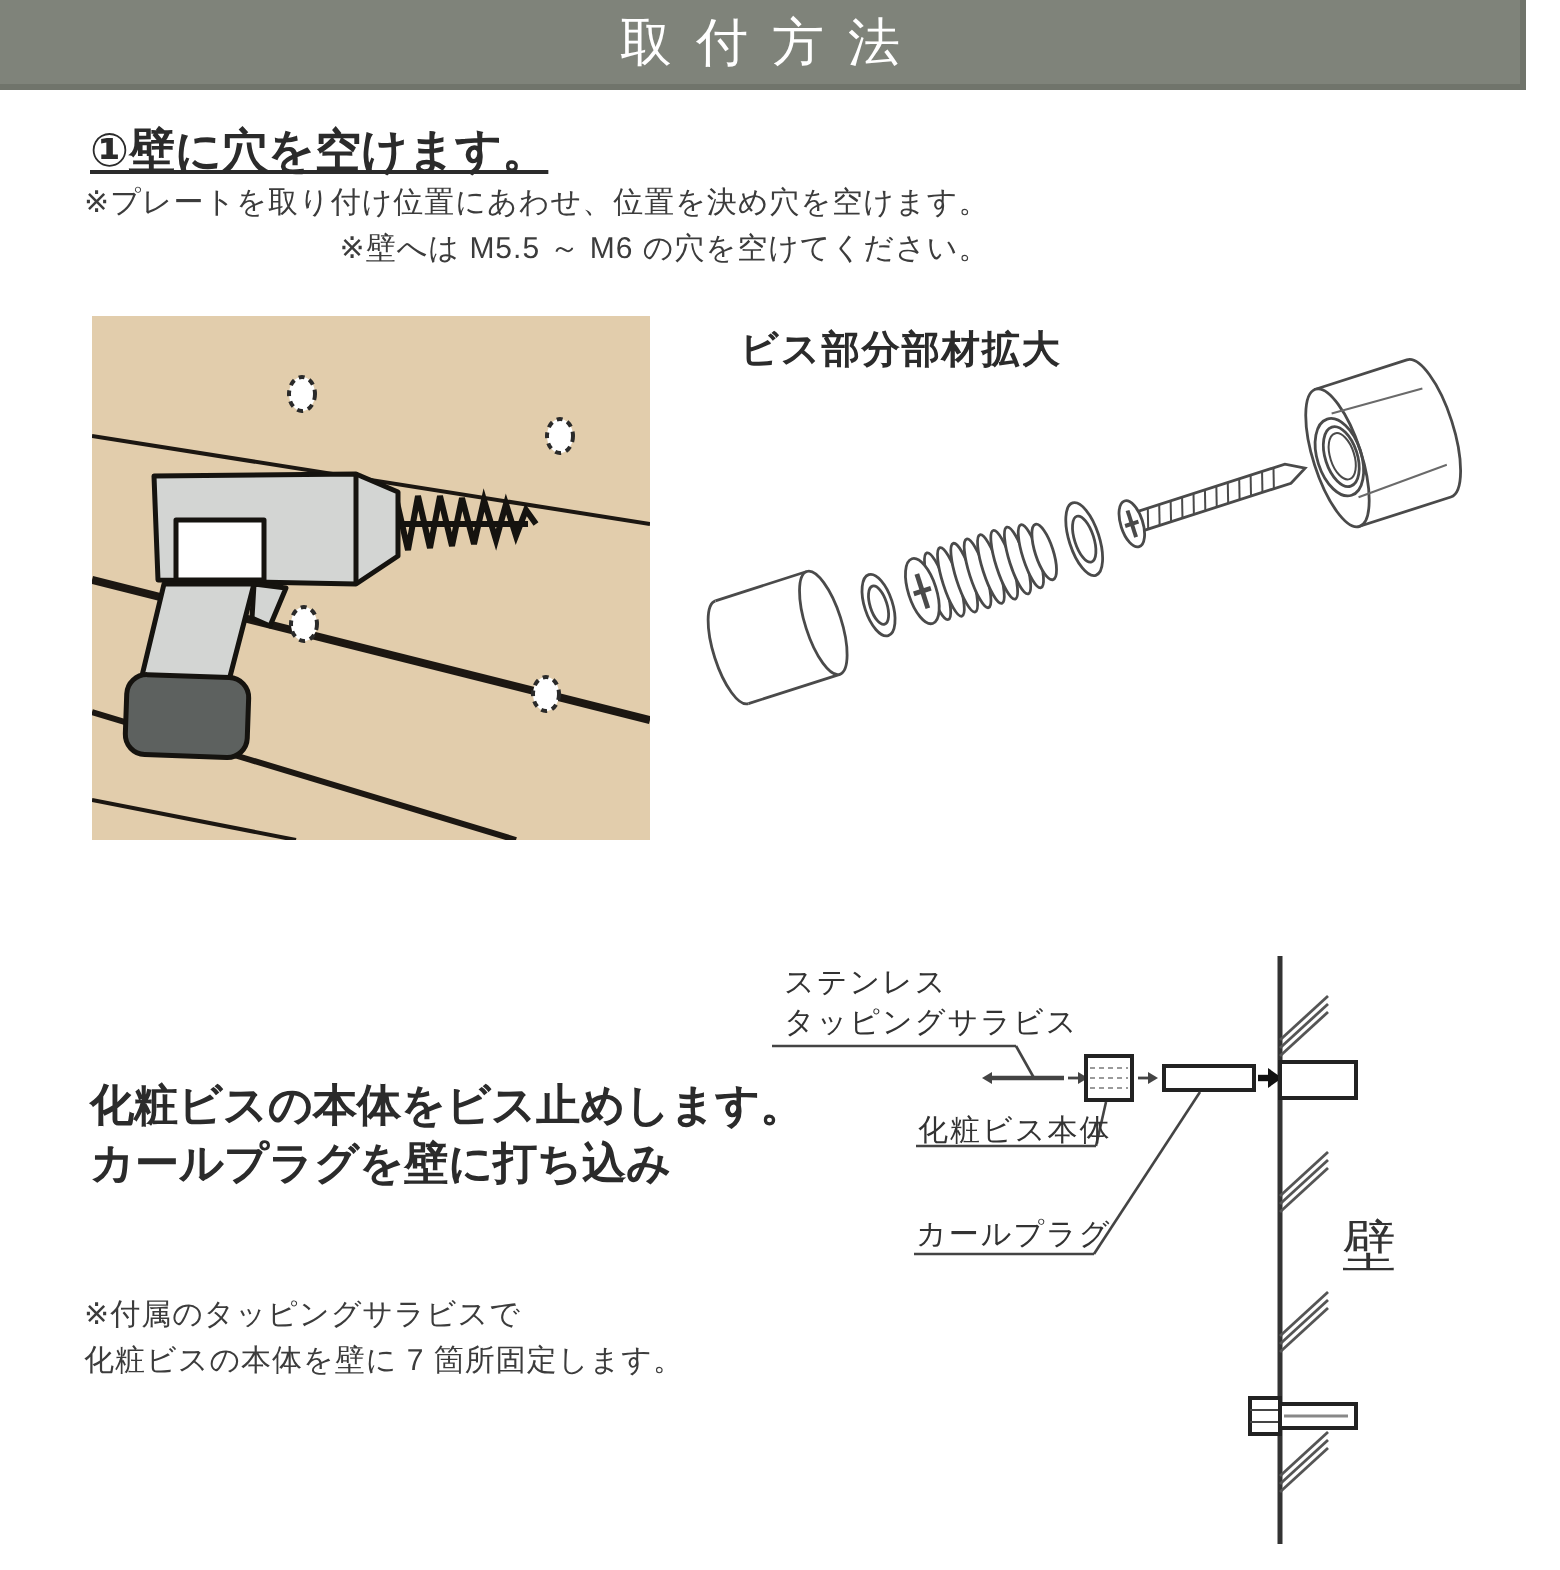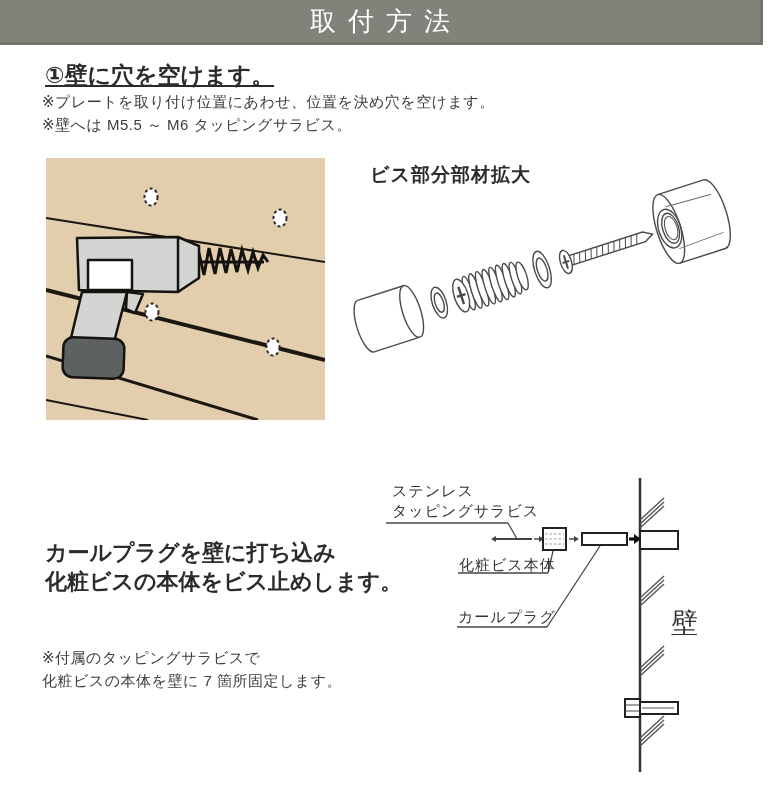--- a/index.html
+++ b/index.html
@@ -7,42 +7,42 @@
   .page{position:relative;width:780px;height:785px;background:#ffffff;overflow:hidden;
         font-family:"Liberation Sans","DejaVu Sans",sans-serif;color:#2e2e2e;padding-left:19px;}
   
   .banner{position:absolute;left:0;top:0;width:763px;height:45px;background:#7f837a;
           border-bottom:3px solid #70746b;border-right:3px solid #70746b;
           display:flex;align-items:center;justify-content:center;box-sizing:border-box;}
   .banner h1{margin:0;font-size:26px;font-weight:400;color:#ffffff;letter-spacing:12px;text-indent:12px;}
   
   .step1-head{position:absolute;left:45px;top:60px;font-size:23px;font-weight:700;color:#2b2b2b;margin:0;text-decoration:underline;}
   .step1-notes{position:absolute;left:42px;top:93px;font-size:15px;color:#3c3c3c;}
-  .step1-notes p{margin:0 0 5px 0;line-height:18px;letter-spacing:.5px;}
+  .step1-notes p{margin:0 0 5px 0;line-height:18px;letter-spacing:.5px;text-align:right;}
   .parts-title{position:absolute;left:370px;top:162px;font-size:19px;font-weight:700;color:#2b2b2b;margin:0;letter-spacing:1px;}
   .step2-head{position:absolute;left:45px;top:538px;font-size:22px;font-weight:700;color:#2b2b2b;line-height:29px;}
   .step2-head p{margin:0;}
   .step2-notes{position:absolute;left:42px;top:646px;font-size:15px;color:#3c3c3c;line-height:23px;}
   .step2-notes p{margin:0;letter-spacing:.5px;}
   .svg-abs{position:absolute;}
   svg text{font-family:"Liberation Sans","DejaVu Sans",sans-serif;}
 </style>
 </head>
 <body>
 
 <div class="page">
 
   <header class="banner">
     <h1>取付方法</h1>
   </header>
 
   <h2 class="step1-head">①壁に穴を空けます。</h2>
   <div class="step1-notes">
     <p>※プレートを取り付け位置にあわせ、位置を決め穴を空けます。</p>
-    <p>※壁へは M5.5 ～ M6 タッピングサラビス。</p>
+    <p>※壁へは M5.5 ～ M6 の穴を空けてください。</p>
   </div>
 
   <svg class="svg-abs" style="left:46px;top:158px;" width="279" height="262" viewBox="0 0 279 262">
     <rect x="0" y="0" width="279" height="262" fill="#e2cdac"></rect>
 
     <g stroke="#1c1712" fill="none">
       <line x1="0" y1="60" x2="279" y2="104" stroke-width="2"></line>
       <line x1="0" y1="132" x2="279" y2="202" stroke-width="4"></line>
       <line x1="0" y1="198" x2="212" y2="262" stroke-width="3"></line>
       <line x1="0" y1="242" x2="102" y2="262" stroke-width="2"></line>
@@ -142,22 +142,22 @@
         <line x1="302" y1="-22" x2="349" y2="-20" stroke="#6a6a6a" stroke-width="1"></line>
         <line x1="302" y1="22" x2="349" y2="20" stroke="#6a6a6a" stroke-width="1"></line>
         <ellipse cx="299" cy="0" rx="11" ry="20"></ellipse>
         <ellipse cx="300" cy="0" rx="8" ry="15.5"></ellipse>
         <ellipse cx="300.5" cy="0" rx="6" ry="12" stroke-width="1"></ellipse>
       </g>
     </g>
   </svg>
 
   <div class="step2-head">
+    <p>化粧ビスの本体をビス止めします。</p>
     <p>カールプラグを壁に打ち込み</p>
-    <p>化粧ビスの本体をビス止めします。</p>
   </div>
   <div class="step2-notes">
     <p>※付属のタッピングサラビスで</p>
     <p>化粧ビスの本体を壁に 7 箇所固定します。</p>
   </div>
 
   <svg class="svg-abs" style="left:380px;top:470px;" width="400" height="315" viewBox="0 0 400 315">
 
     <line x1="260" y1="8" x2="260" y2="302" stroke="#333333" stroke-width="2.5"></line>
 

